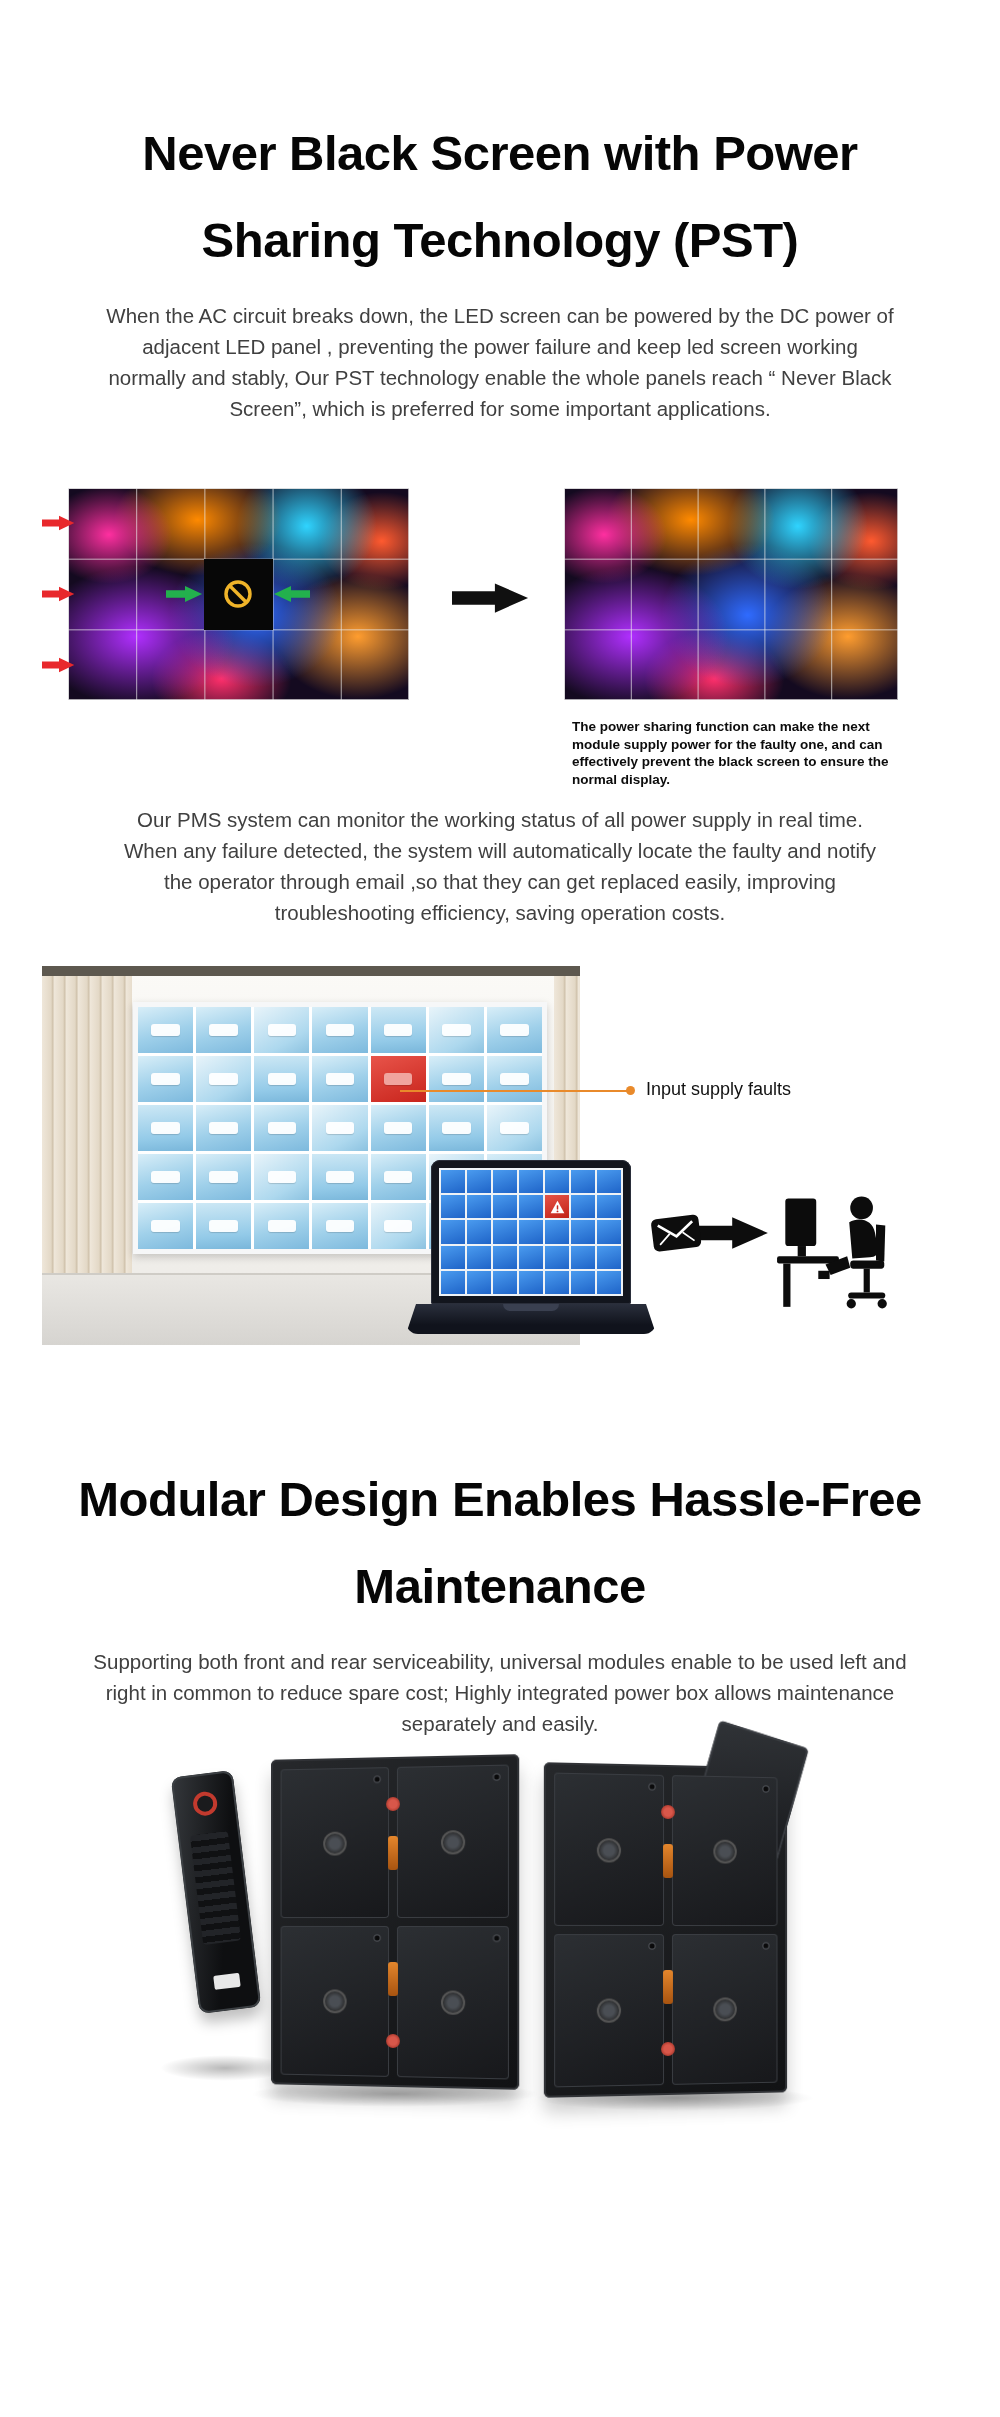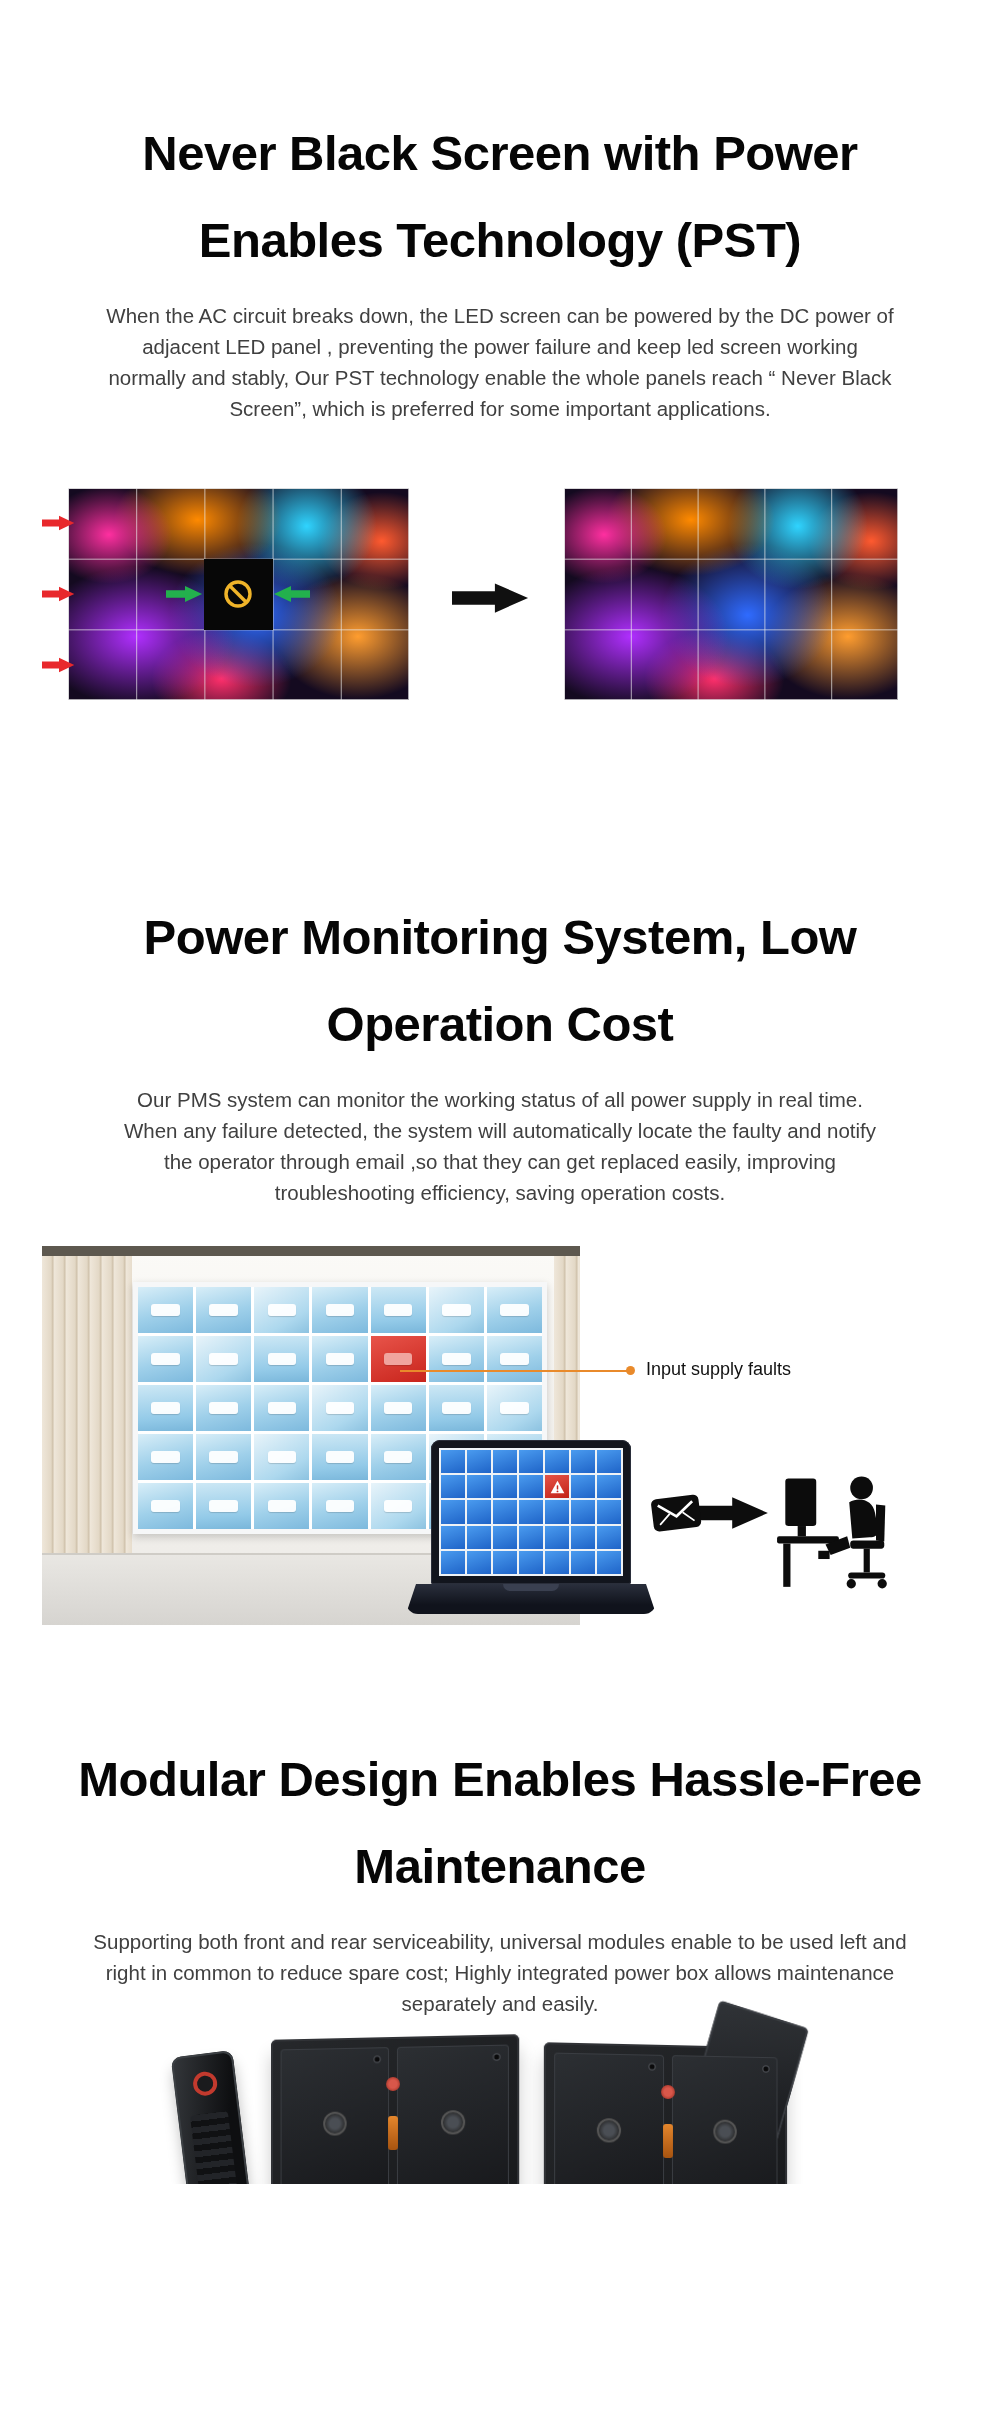--- a/index.html
+++ b/index.html
@@ -140,21 +140,21 @@
     box-shadow:inset 0 0 0 2px #3a3d42; transform:rotate(16deg); }
 </style>
 </head>
 <body>
 
 <div class="page">
 
   <section id="s1">
     <h1 class="title">
       <span class="tl">Never Black Screen with Power</span>
-      <span class="tl">Enables Technology (PST)</span>
+      <span class="tl">Sharing Technology (PST)</span>
     </h1>
     <p class="para">When the AC circuit breaks down, the LED screen can be powered by the DC power of adjacent LED panel , preventing the power failure and keep led screen working normally and stably, Our PST technology enable the whole panels reach “ Never Black Screen”,  which is preferred for some important applications.</p>
 
     <div class="pst-visual">
 
       <div class="led-wall led-left">
         <div class="led-art"></div>
         <div class="grid-overlay"></div>
         <div class="fail-cell">
           <svg class="no-sign" viewBox="0 0 24 24">
@@ -182,28 +182,25 @@
       <svg class="big-arrow" viewBox="0 0 80 36">
         <path d="M0 11 H44 V3 L78 18 L44 33 V25 H0 Z" fill="#101010"></path>
       </svg>
 
       <div class="led-wall led-right">
         <div class="led-art"></div>
         <div class="grid-overlay"></div>
       </div>
 
 
+      <p class="caption">The power sharing function can make the next module supply power for the faulty one, and can effectively prevent the black screen to ensure the normal display.</p>
     </div>
   </section>
 
   <section id="s2">
-    <h1 class="title">
-      <span class="tl">Power Monitoring System, Low</span>
-      <span class="tl">Operation Cost</span>
-    </h1>
     <p class="para">Our PMS system can monitor the working status of  all power supply in real time. When any failure detected, the system will automatically locate the faulty and notify the operator through email ,so that they can get replaced easily, improving troubleshooting efficiency, saving operation costs.</p>
 
     <div class="pms-visual">
       <div class="room">
         <div class="ceiling-bar"></div>
         <div class="wood wood-left"></div>
         <div class="wood wood-right"></div>
         <div class="floor"></div>
         <div class="cabinet">
           <div class="cab-grid">

